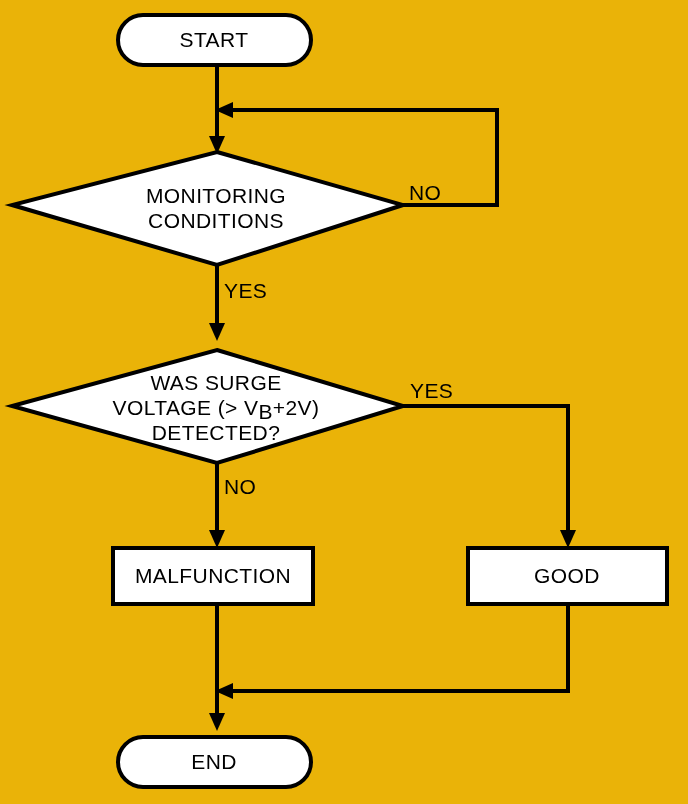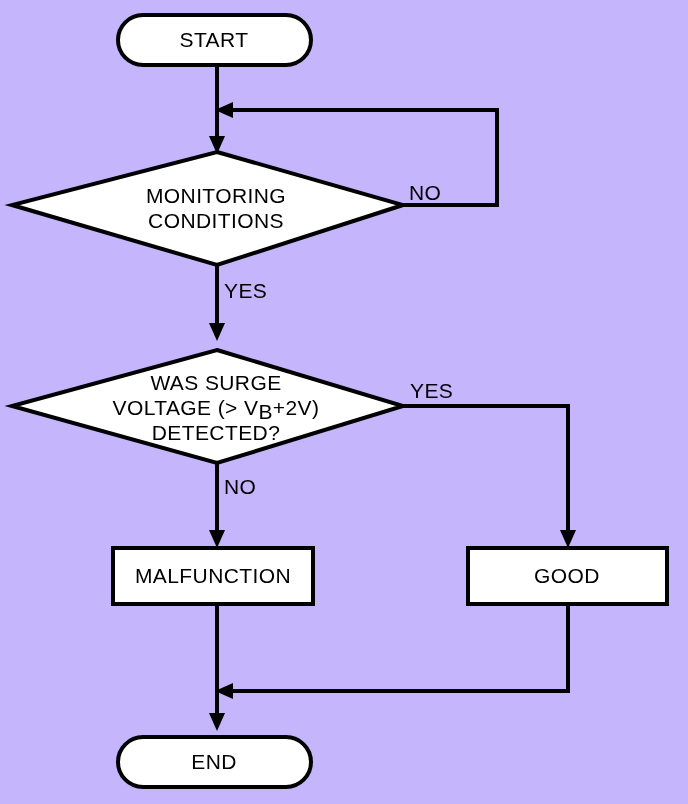--- a/index.html
+++ b/index.html
@@ -9,21 +9,21 @@
   }
   body {
     width: 688px;
     height: 804px;
     font-family: "Liberation Sans", sans-serif;
   }
   #flowchart-root {
     position: relative;
     width: 688px;
     height: 804px;
-    background: #c4b5fd;
+    background: #eab308;
     overflow: hidden;
   }
   svg#flow-svg {
     display: block;
     width: 688px;
     height: 804px;
   }
   .node-shape {
     fill: #ffffff;
     stroke: #000000;

